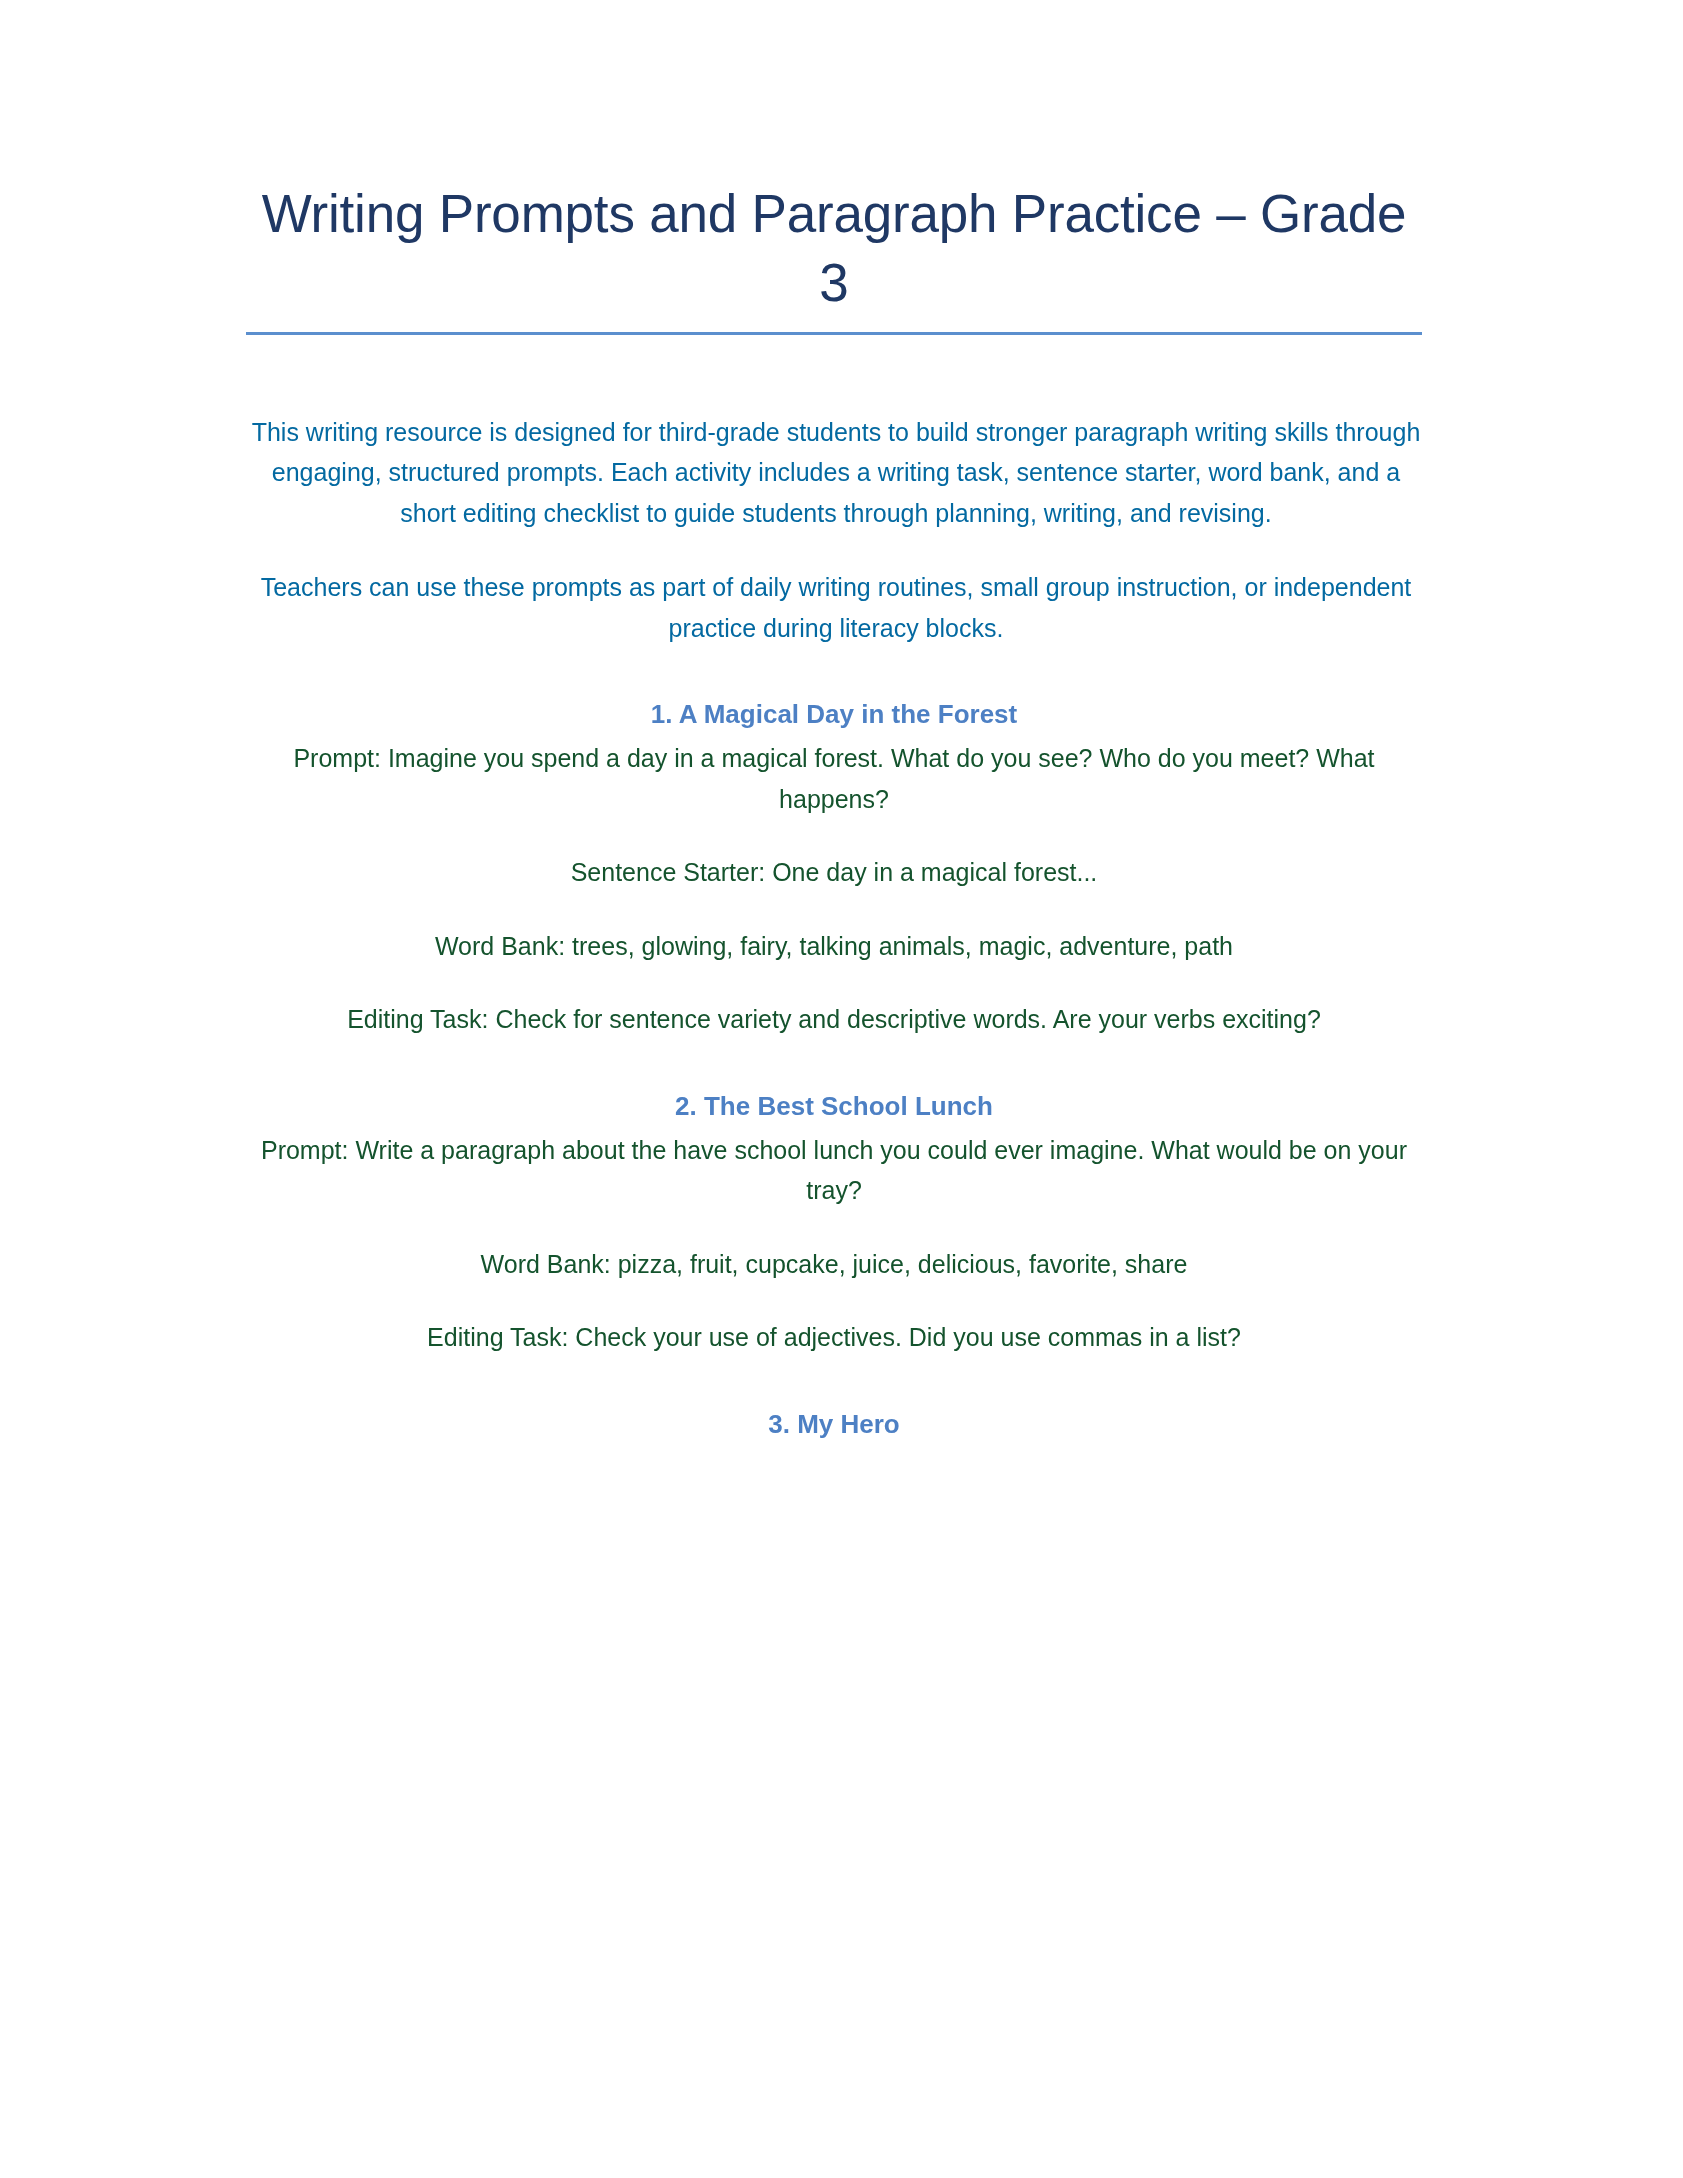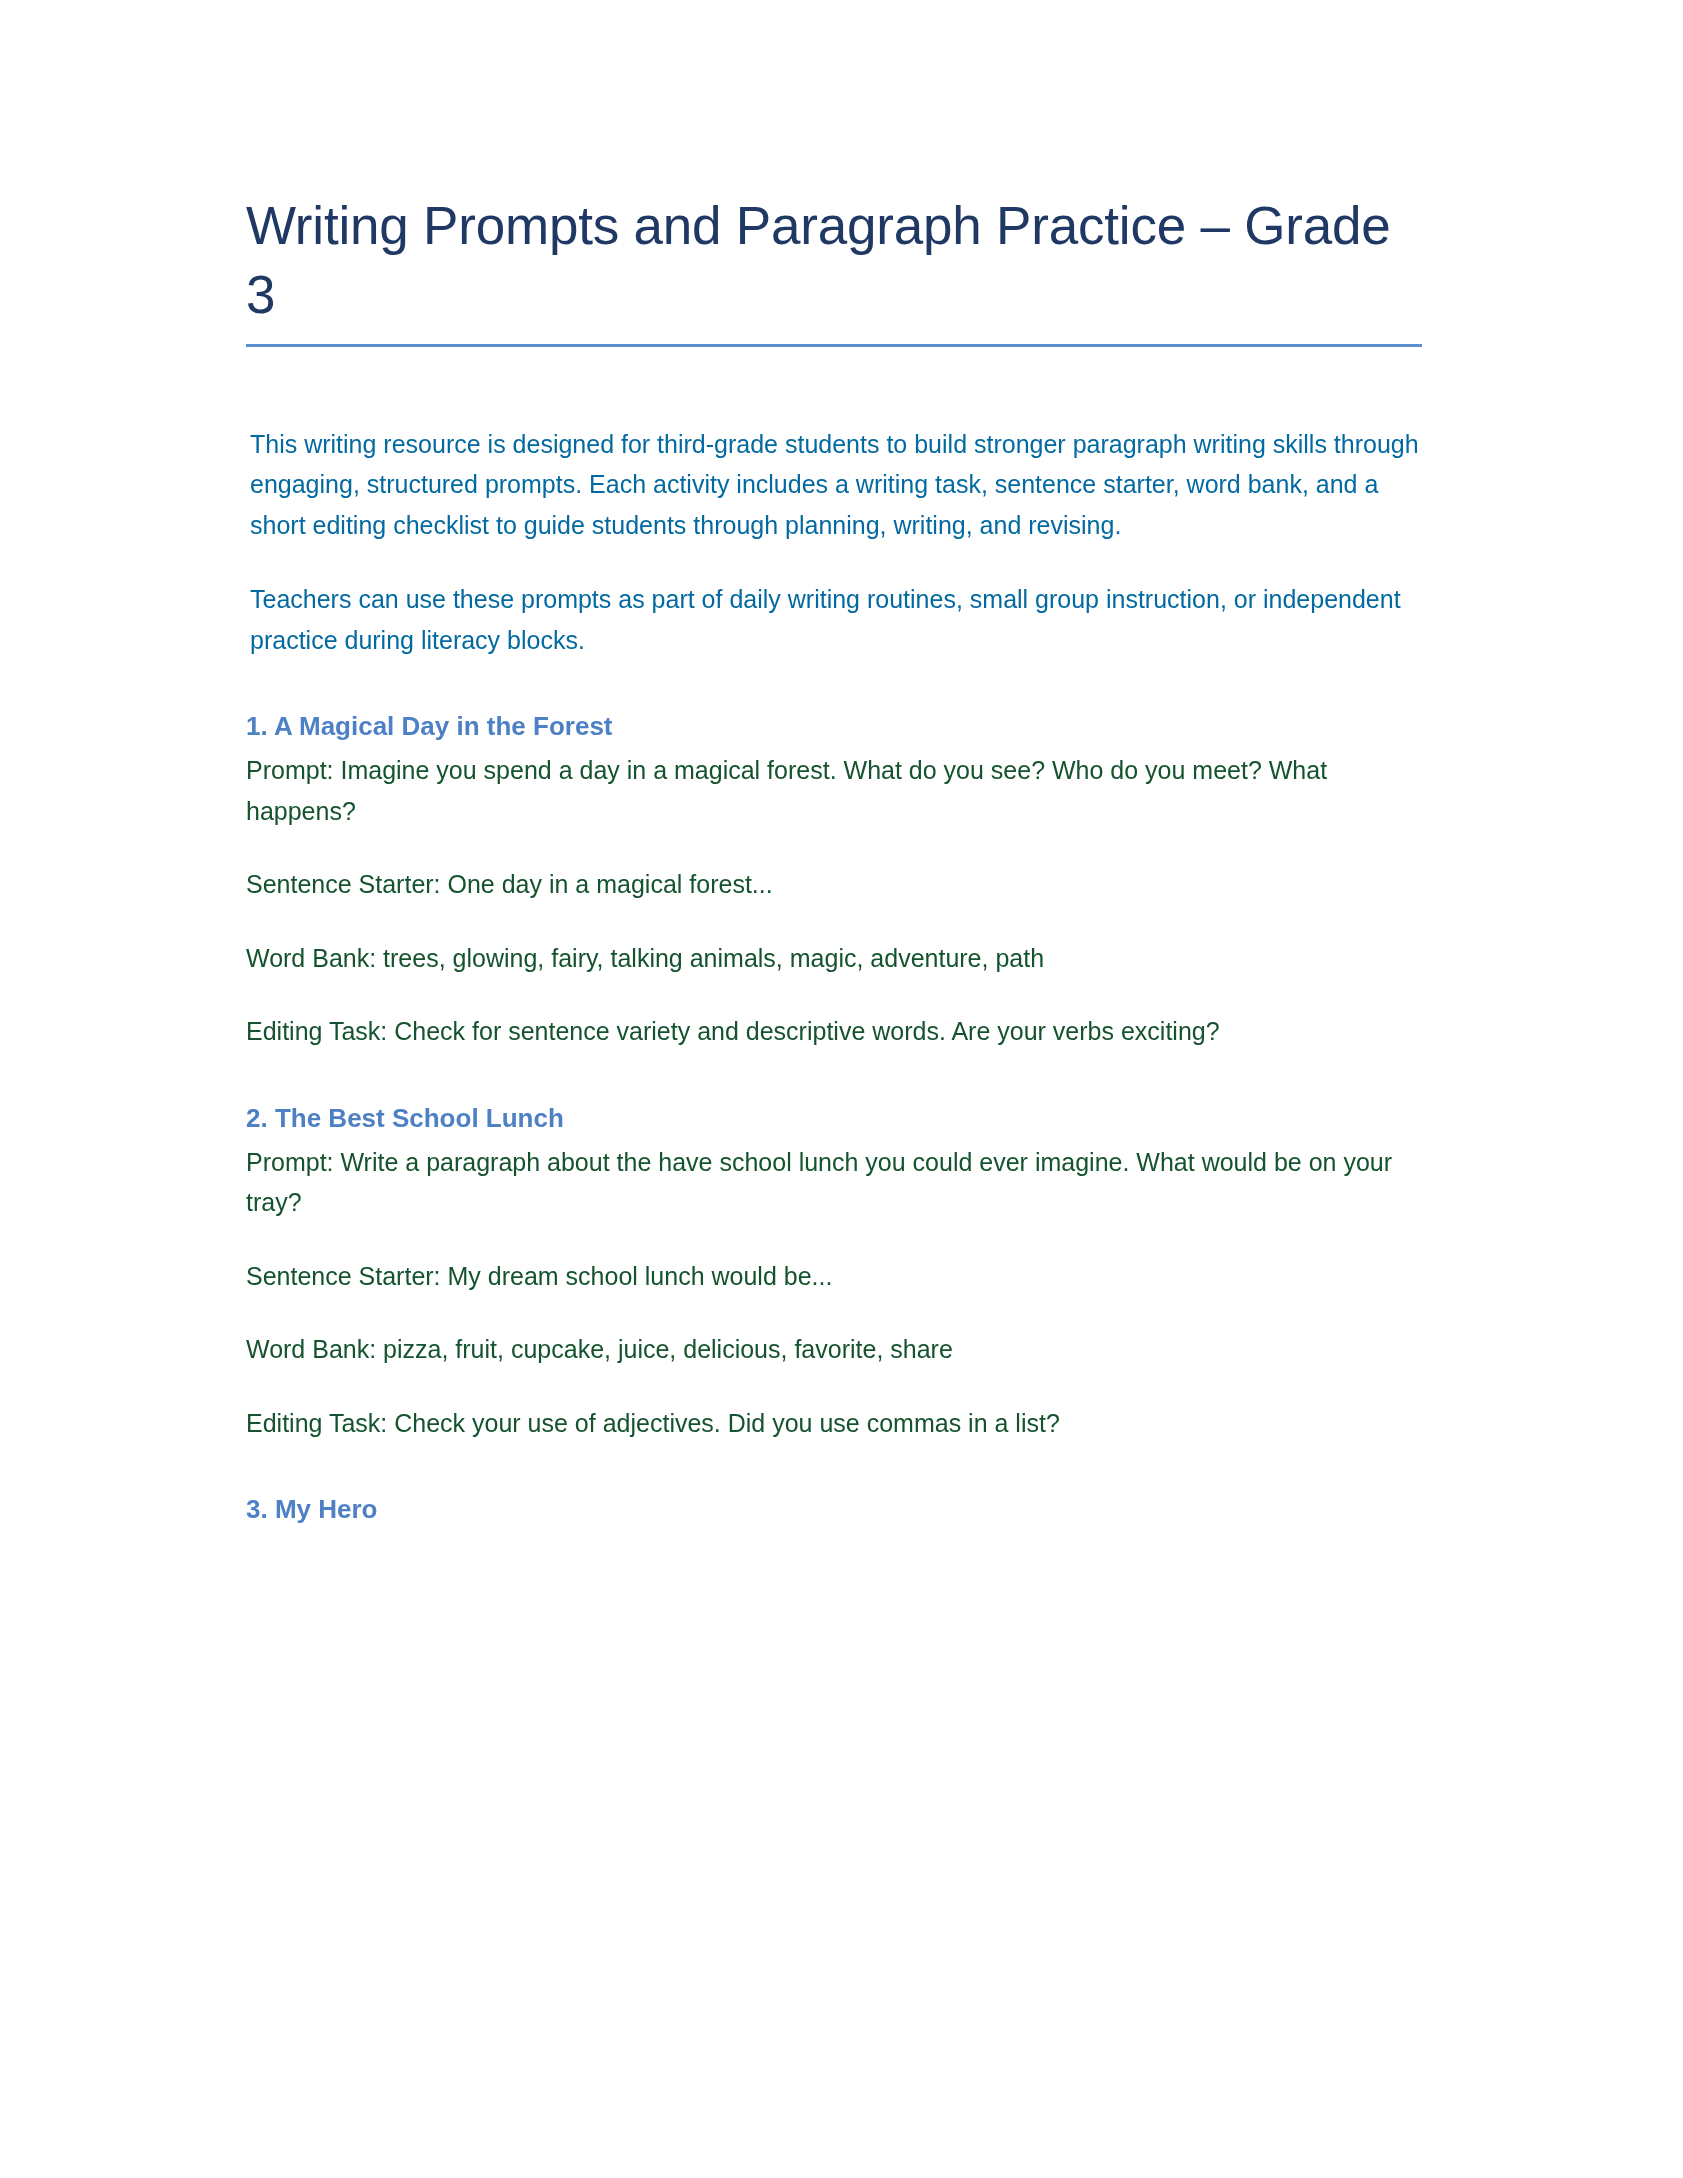--- a/index.html
+++ b/index.html
@@ -16,22 +16,23 @@
   .page {
     position: relative;
     width: 1683px;
     height: 2178px;
     background: #ffffff;
     box-sizing: border-box;
   }
   .doc-body {
     position: absolute;
     left: 246px;
-    top: 192px;
+    top: 180px;
     width: 1176px;
+    text-align: center;
   }
   .doc-title {
     color: #1f3864;
     font-size: 53px;
     font-weight: 400;
     line-height: 1.30;
     letter-spacing: -0.2px;
     margin: 0;
     padding: 0 0 14px 0;
     border-bottom: 3px solid #5b8fce;
@@ -90,21 +91,20 @@
       <h2 class="section-heading">1. A Magical Day in the Forest</h2>
       <p class="line prompt-line">Prompt: Imagine you spend a day in a magical forest. What do you see? Who do you meet? What happens?</p>
       <p class="line">Sentence Starter: One day in a magical forest...</p>
       <p class="line">Word Bank: trees, glowing, fairy, talking animals, magic, adventure, path</p>
       <p class="line">Editing Task: Check for sentence variety and descriptive words. Are your verbs exciting?</p>
     </div>
 
     <div class="section">
       <h2 class="section-heading">2. The Best School Lunch</h2>
       <p class="line prompt-line">Prompt: Write a paragraph about the have school lunch you could ever imagine. What would be on your tray?</p>
-      <p class="line">Sentence Starter: My dream school lunch would be...</p>
       <p class="line">Word Bank: pizza, fruit, cupcake, juice, delicious, favorite, share</p>
       <p class="line">Editing Task: Check your use of adjectives. Did you use commas in a list?</p>
     </div>
 
     <div class="section">
       <h2 class="section-heading">3. My Hero</h2>
     </div>
 
   </div>
 </div>

